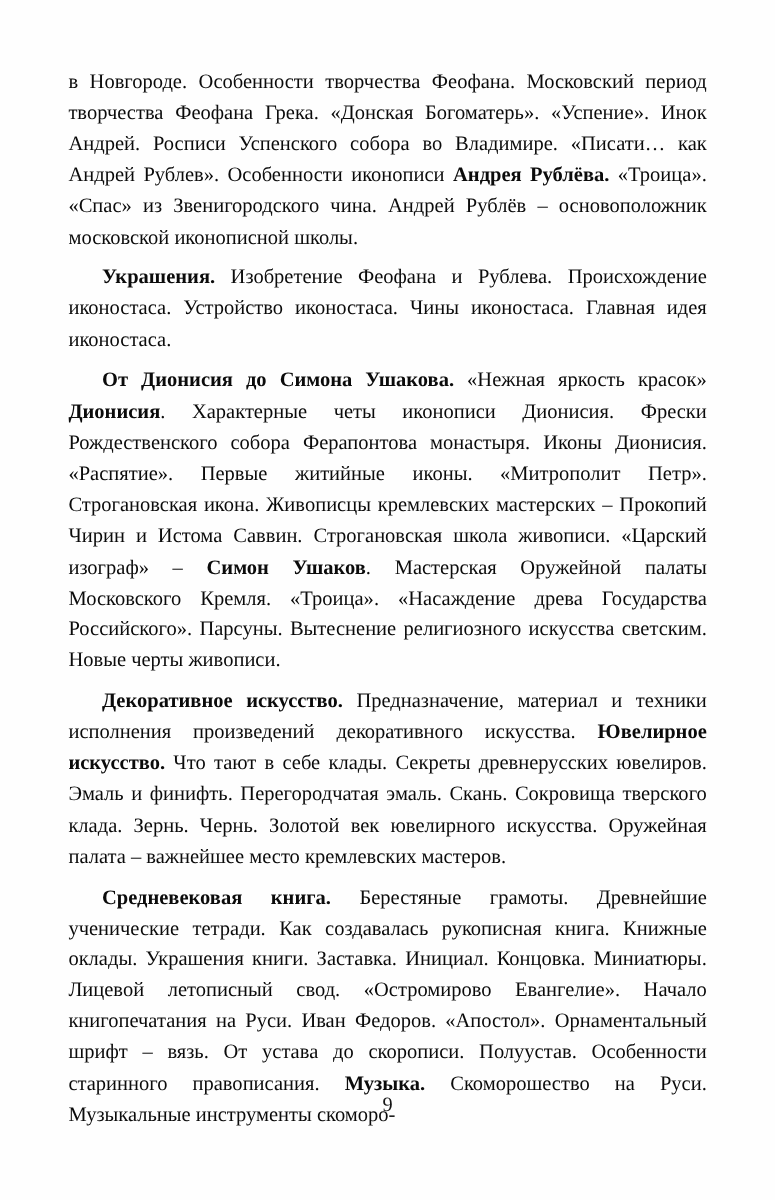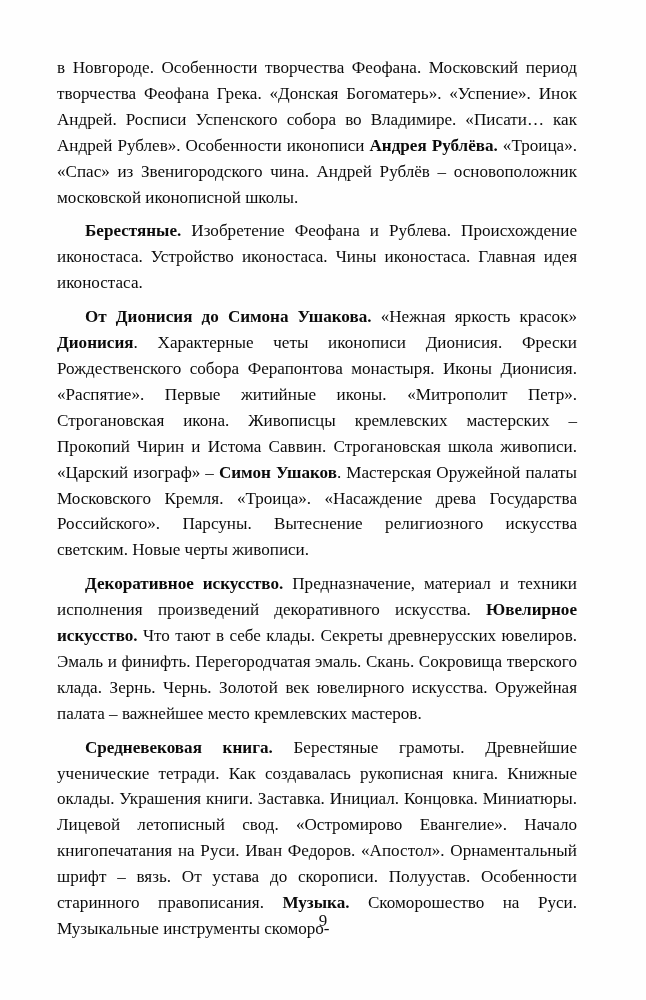--- a/index.html
+++ b/index.html
@@ -25,21 +25,21 @@
   }
 
   .text-block {
     position: absolute;
     left: 57px;
     top: 55px;
     width: 532px;
   }
 
   p.para {
-    margin: 0 12px 0 0;
+    margin: 0 0 0 0;
     font-size: 17.1px;
     line-height: 25.9px;
     text-align: justify;
     text-justify: inter-word;
     text-indent: 0;
     color: #0b0b0b;
     -webkit-font-smoothing: none;
   }
 
   p.para.indent {
@@ -63,19 +63,19 @@
     color: #141414;
   }
 </style>
 </head>
 <body>
 
 <div class="page"></div>
 
 <div class="text-block" id="text-block">
     <p class="para"><span>в Новгороде. Особенности творчества Феофана. Московский период творчества Феофана Грека. «Донская Богоматерь». «Успение». Инок Андрей. Росписи Успенского собора во Владимире. «Писати… как Андрей Рублев». Особенности иконописи </span><b>Андрея Рублёва.</b><span> «Троица». «Спас» из Звенигородского чина. Андрей Рублёв – основоположник московской иконописной школы.</span></p>
-    <p class="para indent"><b>Берестяные.</b><span> Изобретение Феофана и Рублева. Происхождение иконостаса. Устройство иконостаса. Чины иконостаса. Главная идея иконостаса.</span></p>
+    <p class="para indent"><b>Украшения.</b><span> Изобретение Феофана и Рублева. Происхождение иконостаса. Устройство иконостаса. Чины иконостаса. Главная идея иконостаса.</span></p>
     <p class="para indent"><b>От Дионисия до Симона Ушакова.</b><span> «Нежная яркость красок» </span><b>Дионисия</b><span>. Характерные четы иконописи Дионисия. Фрески Рождественского собора Ферапонтова монастыря. Иконы Дионисия. «Распятие». Первые житийные иконы. «Митрополит Петр». Строгановская икона. Живописцы кремлевских мастерских – Прокопий Чирин и Истома Саввин. Строгановская школа живописи. «Царский изограф» – </span><b>Симон Ушаков</b><span>. Мастерская Оружейной палаты Московского Кремля. «Троица». «Насаждение древа Государства Российского». Парсуны. Вытеснение религиозного искусства светским. Новые черты живописи.</span></p>
     <p class="para indent"><b>Декоративное искусство.</b><span> Предназначение, материал и техники исполнения произведений декоративного искусства. </span><b>Ювелирное искусство.</b><span> Что тают в себе клады. Секреты древнерусских ювелиров. Эмаль и финифть. Перегородчатая эмаль. Скань. Сокровища тверского клада. Зернь. Чернь. Золотой век ювелирного искусства. Оружейная палата – важнейшее место кремлевских мастеров.</span></p>
     <p class="para indent"><b>Средневековая книга.</b><span> Берестяные грамоты. Древнейшие ученические тетради. Как создавалась рукописная книга. Книжные оклады. Украшения книги. Заставка. Инициал. Концовка. Миниатюры. Лицевой летописный свод. «Остромирово Евангелие». Начало книгопечатания на Руси. Иван Федоров. «Апостол». Орнаментальный шрифт – вязь. От устава до скорописи. Полуустав. Особенности старинного правописания. </span><b>Музыка.</b><span> Скоморошество на Руси. Музыкальные инструменты скоморо-</span></p>
   </div>
 
 <div class="page-number">9</div>
 
 </body></html>

